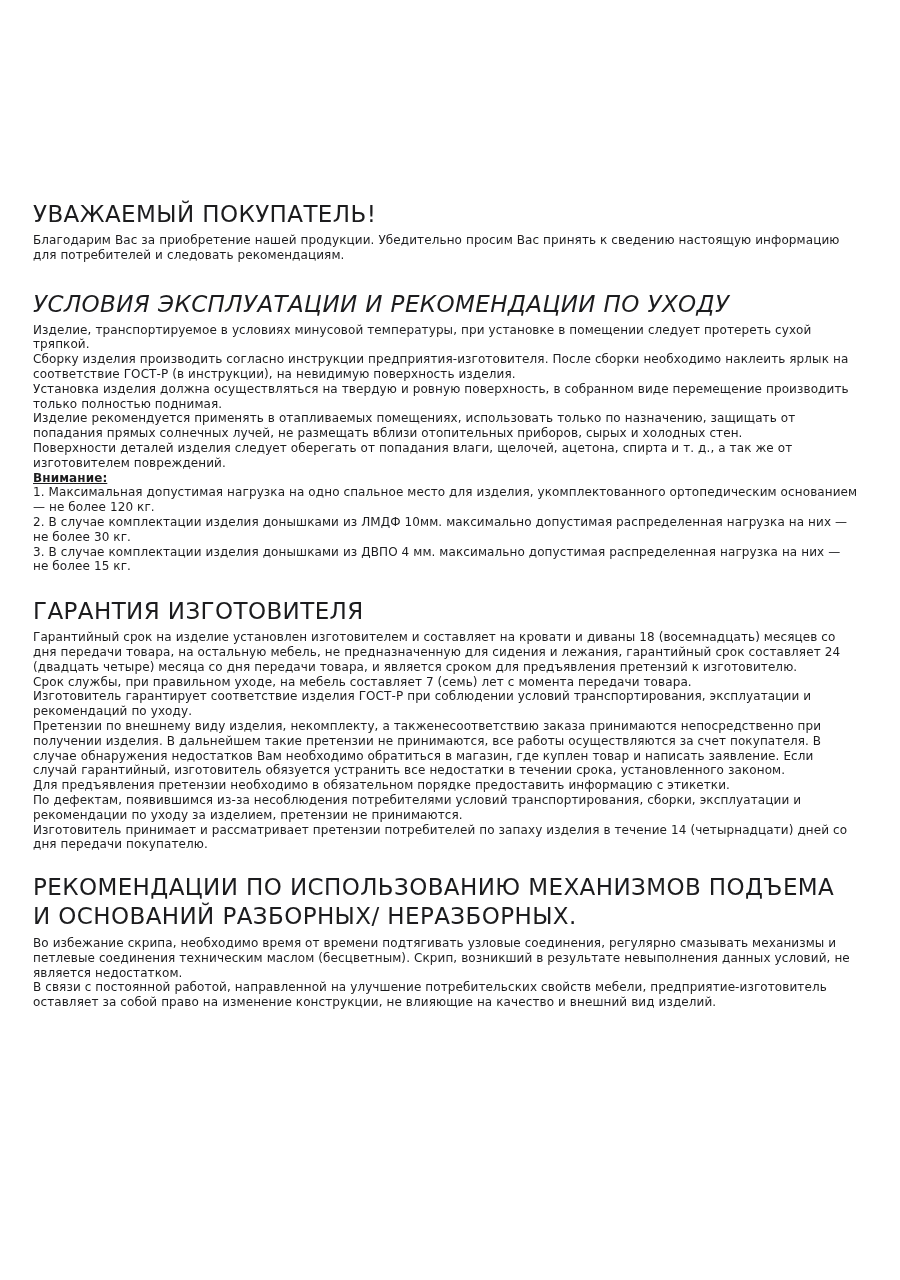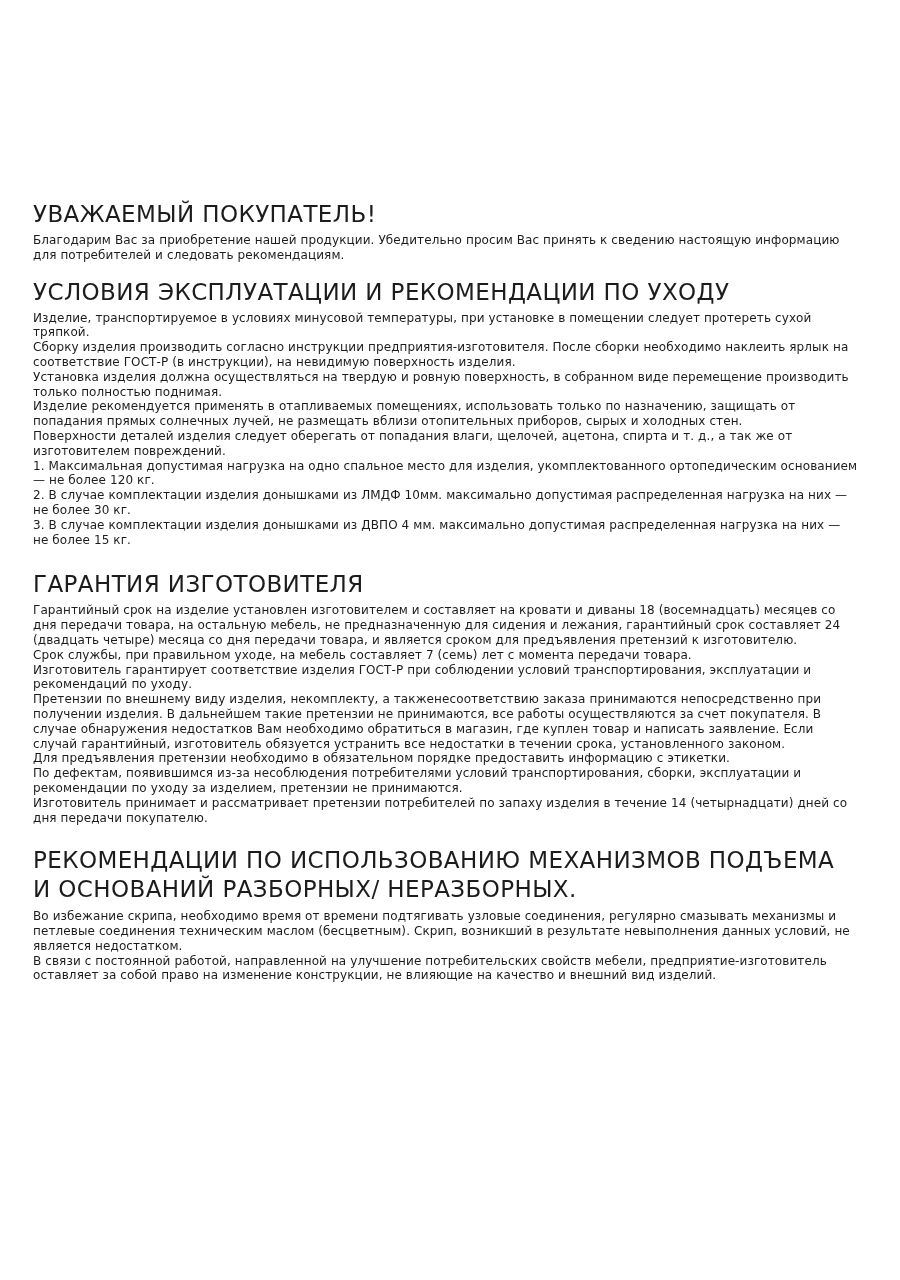--- a/index.html
+++ b/index.html
@@ -21,21 +21,21 @@
     padding: 201px 42px 0 33px;
   }
   .doc-heading {
     font-size: 23px;
     line-height: 27px;
     font-weight: 400;
     letter-spacing: 0.4px;
     margin: 0 0 5px 0;
     color: #1c1c1e;
   }
-  section.sec-usage .doc-heading      { margin-top: 16px; }
+  section.sec-usage .doc-heading      { margin-top: 28px; font-style: italic; }
   section.sec-warranty .doc-heading   { margin-top: 24px; }
   section.sec-mechanisms .doc-heading { margin-top: 21px; line-height: 29px; }
   .doc-par {
     margin: 0;
     font-size: 12px;
     line-height: 14.8px;
     letter-spacing: 0.1px;
     font-weight: 400;
   }
   .attention-label {
@@ -53,20 +53,21 @@
     <p class="doc-par">Благодарим Вас за приобретение нашей продукции. Убедительно просим Вас принять к сведению настоящую информацию для потребителей и следовать рекомендациям.</p>
   </section>
 
   <section class="sec-usage">
     <h1 class="doc-heading">УСЛОВИЯ ЭКСПЛУАТАЦИИ И РЕКОМЕНДАЦИИ ПО УХОДУ</h1>
     <p class="doc-par">Изделие, транспортируемое в условиях минусовой температуры, при установке в помещении следует протереть сухой тряпкой.</p>
     <p class="doc-par">Сборку изделия производить согласно инструкции предприятия-изготовителя. После сборки необходимо наклеить ярлык на соответствие ГОСТ-Р (в инструкции), на невидимую поверхность изделия.</p>
     <p class="doc-par">Установка изделия должна осуществляться на твердую и ровную поверхность, в собранном виде перемещение производить только полностью поднимая.</p>
     <p class="doc-par">Изделие рекомендуется  применять в отапливаемых помещениях, использовать только по назначению, защищать от попадания прямых солнечных лучей, не размещать вблизи отопительных приборов, сырых и холодных стен.</p>
     <p class="doc-par">Поверхности деталей изделия следует оберегать от попадания влаги, щелочей, ацетона, спирта и т. д., а так же от изготовителем повреждений.</p>
+    <p class="doc-par attention-label">Внимание:</p>
     <p class="doc-par">1. Максимальная допустимая нагрузка на одно спальное место для изделия, укомплектованного ортопедическим основанием — не более 120 кг.</p>
     <p class="doc-par">2. В случае комплектации изделия донышками из ЛМДФ 10мм. максимально допустимая распределенная нагрузка на них — не более 30 кг.</p>
     <p class="doc-par">3. В случае комплектации изделия донышками из ДВПО 4 мм. максимально допустимая распределенная нагрузка на них — не более 15 кг.</p>
   </section>
 
   <section class="sec-warranty">
     <h1 class="doc-heading">ГАРАНТИЯ ИЗГОТОВИТЕЛЯ</h1>
     <p class="doc-par">Гарантийный срок на изделие установлен изготовителем и составляет на кровати и диваны 18 (восемнадцать) месяцев со дня передачи товара, на остальную мебель, не предназначенную для сидения и лежания, гарантийный срок составляет 24 (двадцать четыре) месяца со дня передачи товара, и является сроком для предъявления претензий к изготовителю.</p>
     <p class="doc-par">Срок службы, при правильном уходе, на мебель составляет 7 (семь) лет с момента передачи товара.</p>
     <p class="doc-par">Изготовитель гарантирует соответствие изделия ГОСТ-Р при соблюдении условий транспортирования, эксплуатации и рекомендаций по уходу.</p>

